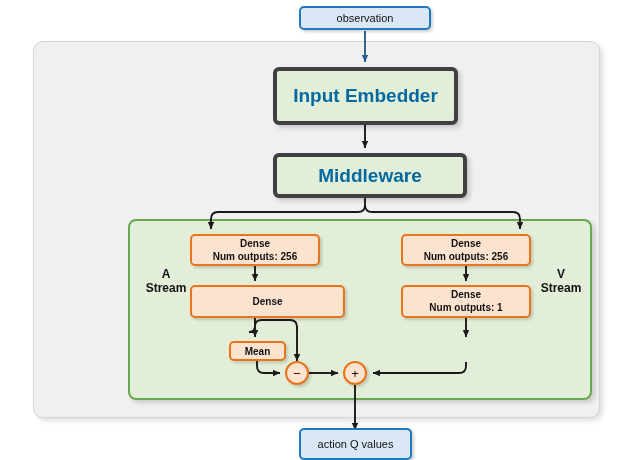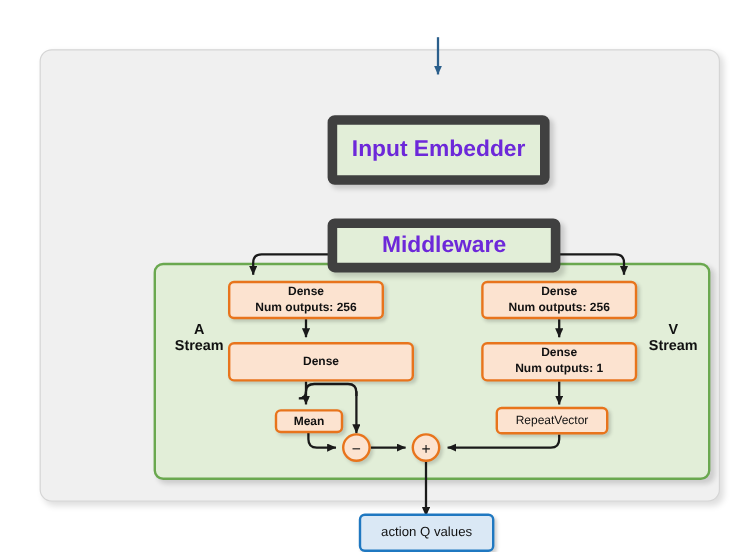--- a/index.html
+++ b/index.html
@@ -33,26 +33,25 @@
     background: #dae8f5;
     border: 2px solid #1f78c1;
     border-radius: 5px;
     color: #111111;
     font-size: 11px;
     box-shadow: 2px 2px 3px rgba(0,0,0,0.18);
   }
 
   .green-box {
     background: #e2eed8;
-    border: 8px solid #404040;
+    border: 4px solid #404040;
     border-radius: 6px;
-    color: #6d28d9;
+    color: #0369a1;
     font-weight: bold;
     box-shadow: 3px 3px 4px rgba(0,0,0,0.16);
-    margin-top: 29px;
   }
 
   .orange-box {
     background: #fce3d0;
     border: 2px solid #e8741c;
     border-radius: 5px;
     color: #111111;
     box-shadow: 2px 2px 3px rgba(0,0,0,0.16);
   }
 
@@ -154,20 +153,23 @@
       <path d="M466,266 L466,281" marker-end="url(#ah)"></path>
 
       <path d="M466,318 L466,337" marker-end="url(#ah)"></path>
 
       <path d="M466,362 L466,366 Q466,373 459,373 L373,373" marker-end="url(#ah)"></path>
 
       <path d="M355,385 L355,430" marker-end="url(#ah)"></path>
     </g>
   </svg>
 
+  <div class="box io-box" style="left:299px; top:6px; width:132px; height:24px;">
+    <span>observation</span>
+  </div>
 
   <div class="box green-box" style="left:273px; top:67px; width:185px; height:58px; font-size:19px;">
     <span>Input Embedder</span>
   </div>
 
   <div class="box green-box" style="left:273px; top:153px; width:194px; height:45px; font-size:19px;text-align:center;">
     <span>Middleware</span>
   </div>
 
 
@@ -193,23 +195,20 @@
   <div class="box orange-box" style="left:401px; top:234px; width:130px; height:32px;">
     <span class="dense-title">Dense</span>
     <span class="dense-sub">Num outputs: 256</span>
   </div>
 
   <div class="box orange-box" style="left:401px; top:285px; width:130px; height:33px;">
     <span class="dense-title">Dense</span>
     <span class="dense-sub">Num outputs: 1</span>
   </div>
 
-  <div class="box orange-box" style="left:413px; top:339px; width:94px; height:23px; font-size:10px;">
-    <span>RepeatVector</span>
-  </div>
 
   <div class="op-circle" style="left:285px; top:361px;">
     <span>−</span>
   </div>
 
   <div class="op-circle" style="left:343px; top:361px;">
     <span>+</span>
   </div>
 
   <div class="box io-box" style="left:299px; top:428px; width:113px; height:32px;">

